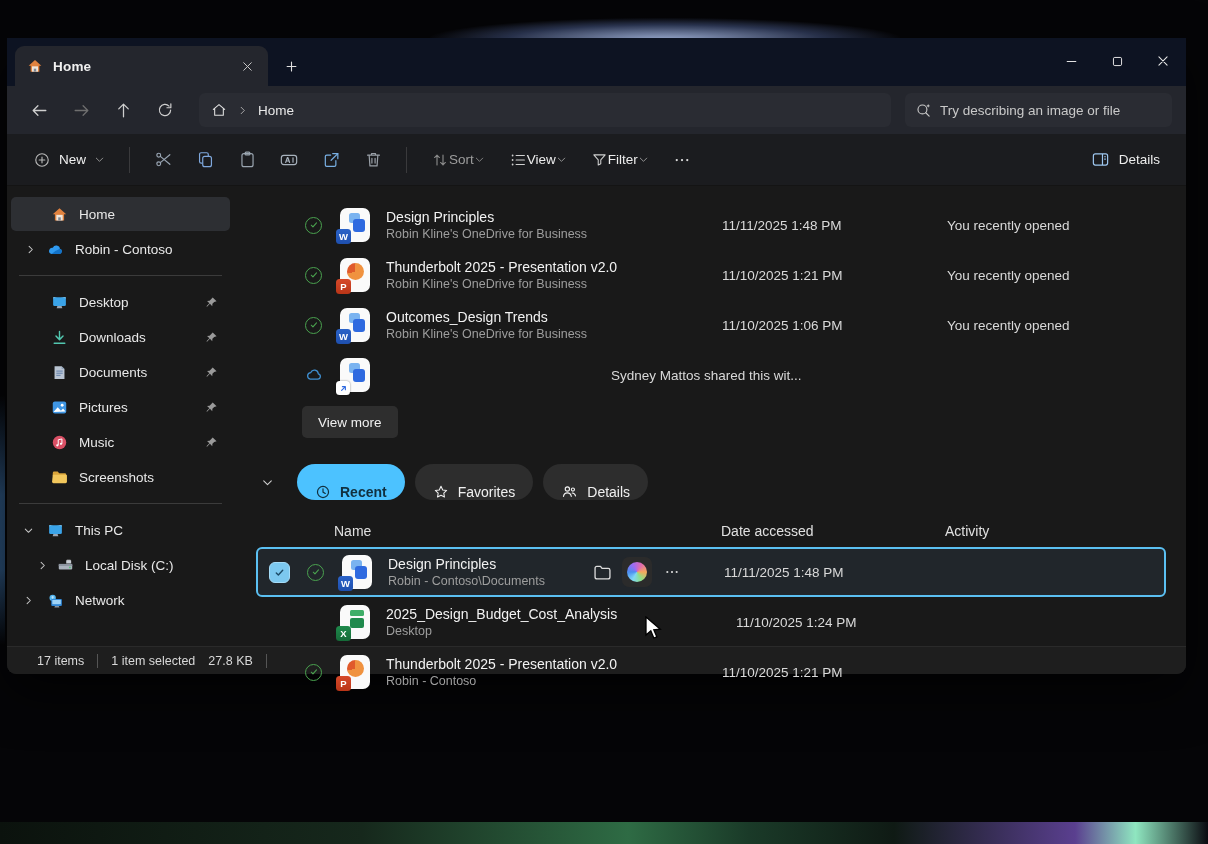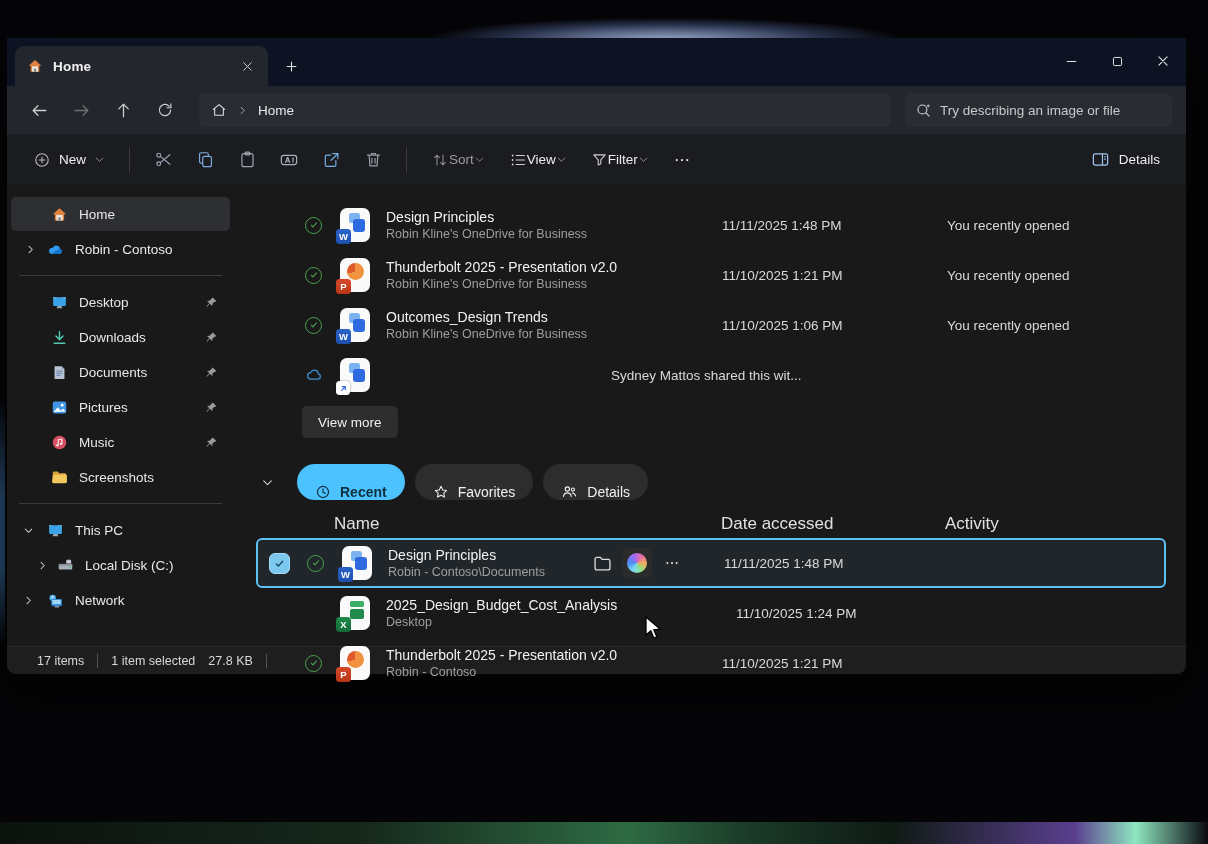--- a/index.html
+++ b/index.html
@@ -70,21 +70,21 @@
   .ractivity { flex:1; font-size:13.5px; color:#d9d9d9; white-space:nowrap; overflow:hidden; }
 
   .viewmore { margin:6px 0 0 46px; display:inline-flex; align-items:center; height:32px; padding:0 16px;
               background:#2e2e2e; border-radius:5px; font-size:13.5px; color:#f0f0f0; }
 
   .pillsrow { display:flex; align-items:center; margin:26px 0 0 5px; gap:0; }
   .pill { display:flex; align-items:flex-end; gap:9px; height:36px; padding:0 18px; border-radius:18px; font-size:14px; margin-right:10px; }
   .pill.inactive { background:#2d2d2d; color:#f0f0f0; }
   .pill.active { background:#4cc2ff; color:#11303f; font-weight:600; margin-left:23px; }
 
-  .thead { position:relative; height:28px; margin-top:10px; font-size:17px; color:#e0e0e0; }
+  .thead { position:relative; height:28px; margin-top:19px; font-size:14px; color:#e0e0e0; }
   .thead .h-name { position:absolute; left:78px; top:4px; }
   .thead .h-date { position:absolute; left:465px; top:4px; }
   .thead .h-act  { position:absolute; left:689px; top:4px; }
 
   .trow { position:relative; width:910px; height:50px; display:flex; align-items:center; padding-left:11px; border-radius:6px; }
   .trow.sel { border:2px solid #5bc0f2; background:#21262b; height:50px; }
   .tcheck { width:21px; margin-right:17px; display:flex; }
   .tcheck.empty { visibility:hidden; }
   .cb { width:21px; height:21px; border-radius:6px; background:#7cc8ef; border:1px solid #a5dcf8; display:flex; align-items:center; justify-content:center; }
   .row-actions { position:absolute; left:334px; top:50%; transform:translateY(-50%); display:flex; align-items:center; gap:9px; }

